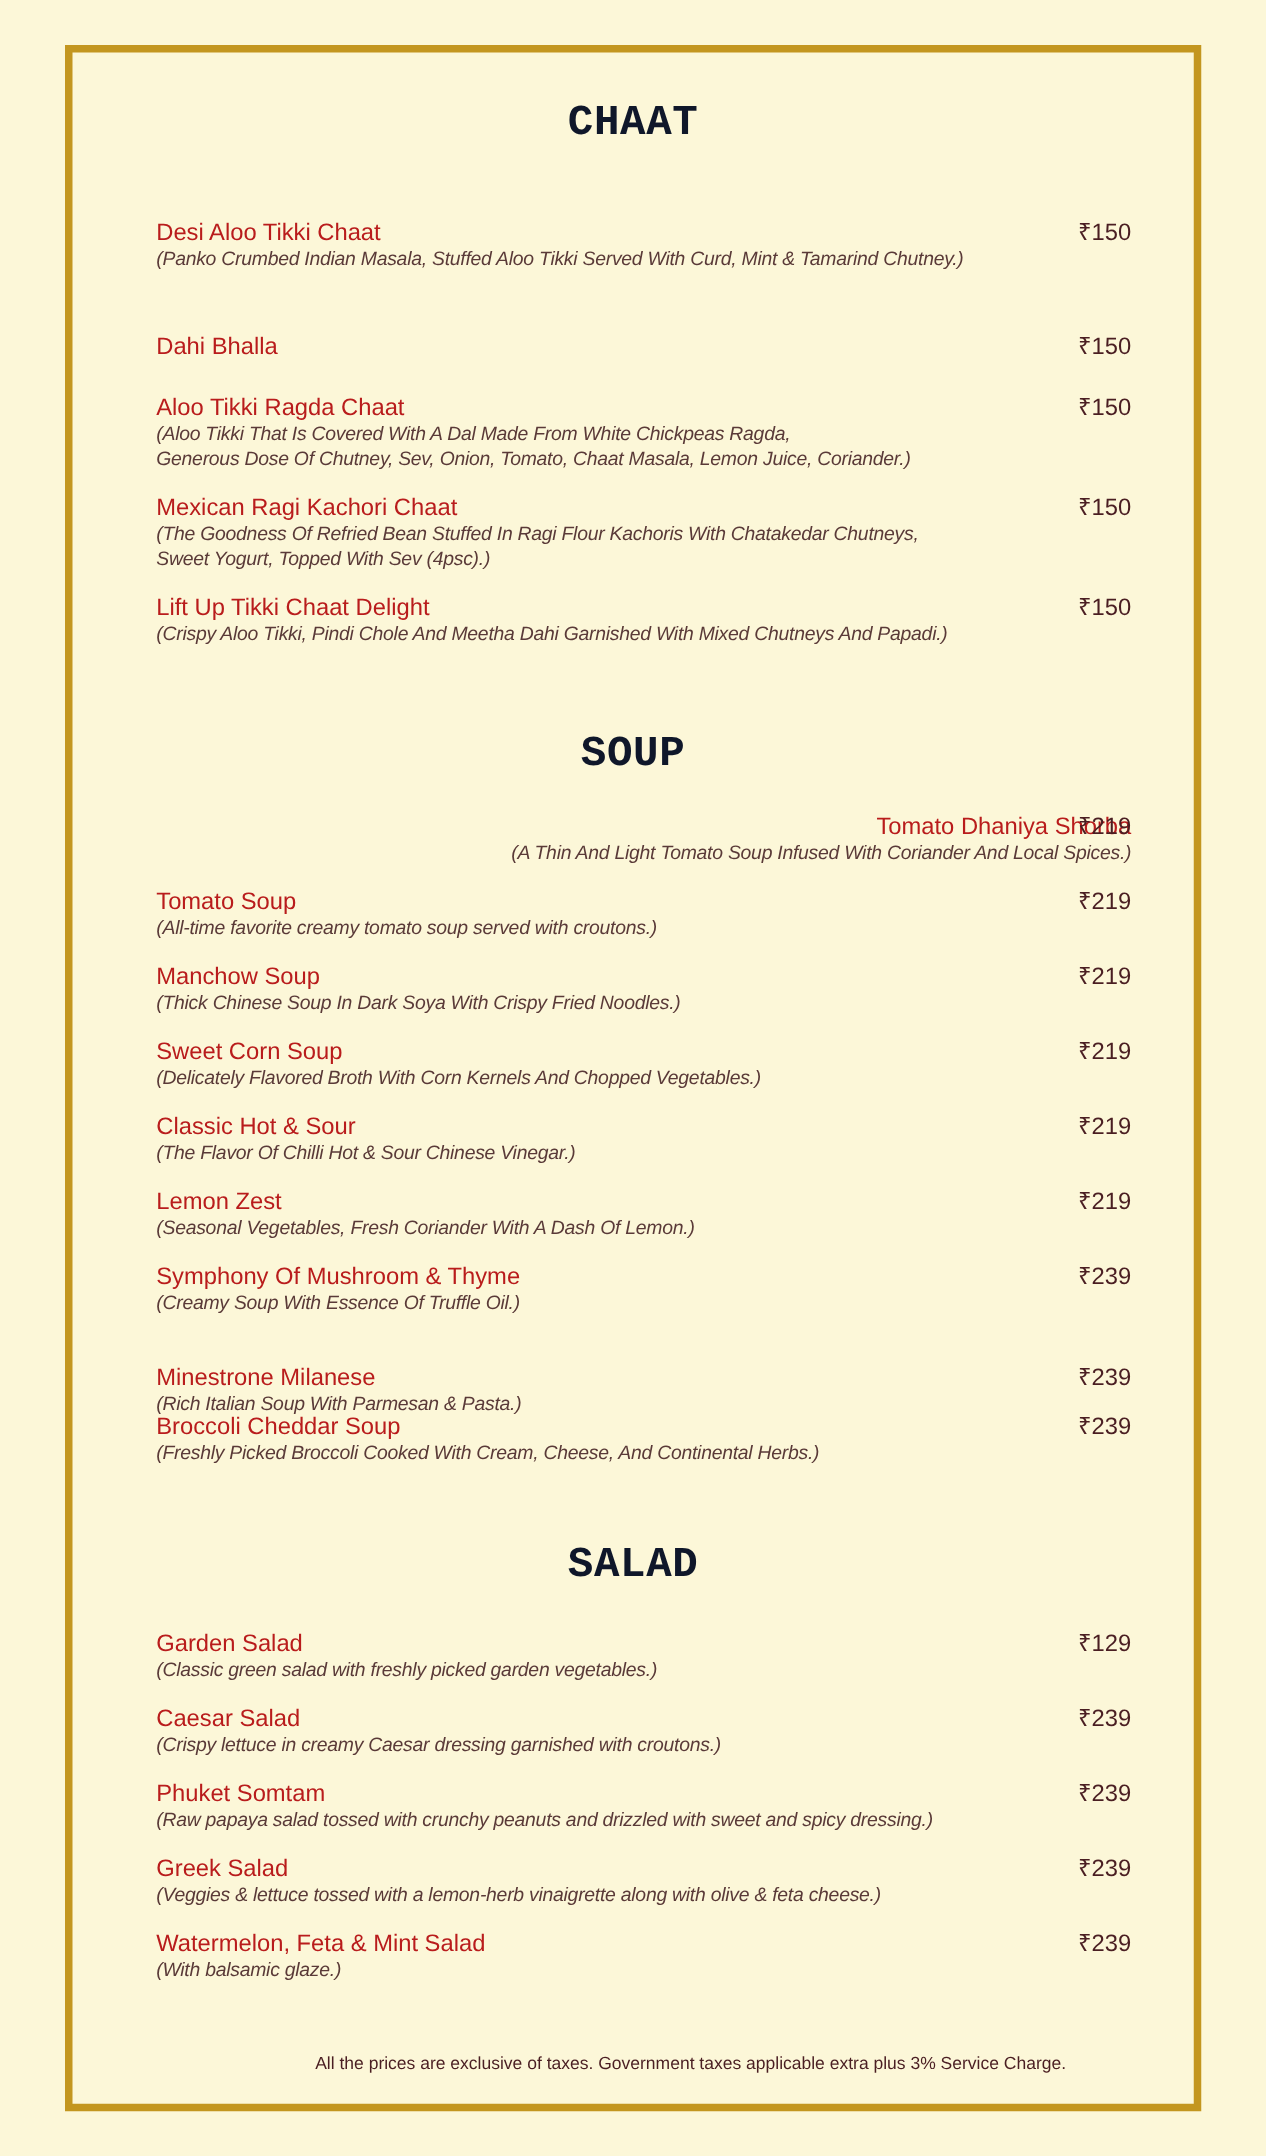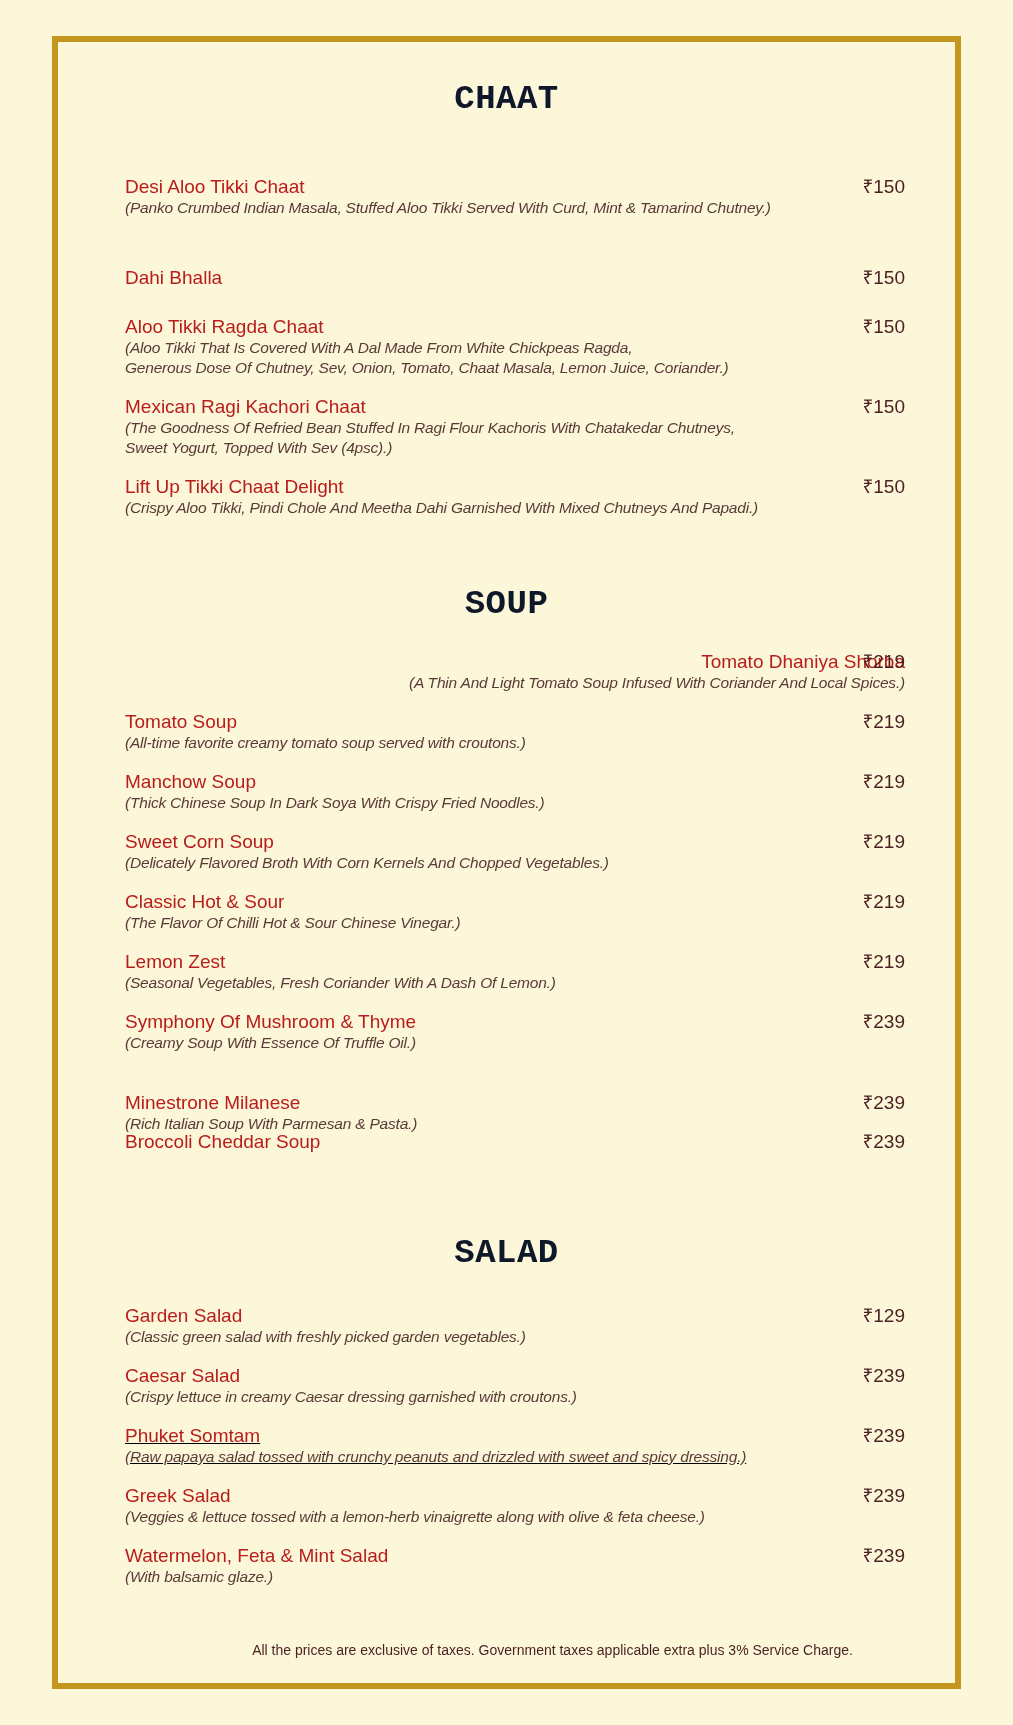--- a/index.html
+++ b/index.html
@@ -145,36 +145,37 @@
     <div class="item-desc">(Creamy Soup With Essence Of Truffle Oil.)</div>
     <div class="item-price">₹239</div>
   </div>
   <div class="item" style="top:1029px;margin-top:21px;">
     <div class="item-name">Minestrone Milanese</div>
     <div class="item-desc">(Rich Italian Soup With Parmesan &amp; Pasta.)</div>
     <div class="item-price">₹239</div>
   </div>
   <div class="item" style="top:1089px;">
     <div class="item-name">Broccoli Cheddar Soup</div>
+    <div class="item-desc">(Freshly Picked Broccoli Cooked With Cream, Cheese, And Continental Herbs.)</div>
     <div class="item-price">₹239</div>
   </div>
 
   <div class="section-title" style="top:1192px;">SALAD</div>
 
   <div class="item" style="top:1263px;">
     <div class="item-name">Garden Salad</div>
     <div class="item-desc">(Classic green salad with freshly picked garden vegetables.)</div>
     <div class="item-price">₹129</div>
   </div>
   <div class="item" style="top:1323px;">
     <div class="item-name">Caesar Salad</div>
     <div class="item-desc">(Crispy lettuce in creamy Caesar dressing garnished with croutons.)</div>
     <div class="item-price">₹239</div>
   </div>
-  <div class="item" style="top:1383px;text-decoration:underline;">
+  <div class="item" style="top:1383px;">
     <div class="item-name">Phuket Somtam</div>
     <div class="item-desc">(Raw papaya salad tossed with crunchy peanuts and drizzled with sweet and spicy dressing.)</div>
     <div class="item-price">₹239</div>
   </div>
   <div class="item" style="top:1443px;">
     <div class="item-name">Greek Salad</div>
     <div class="item-desc">(Veggies &amp; lettuce tossed with a lemon-herb vinaigrette along with olive &amp; feta cheese.)</div>
     <div class="item-price">₹239</div>
   </div>
   <div class="item" style="top:1503px;">

